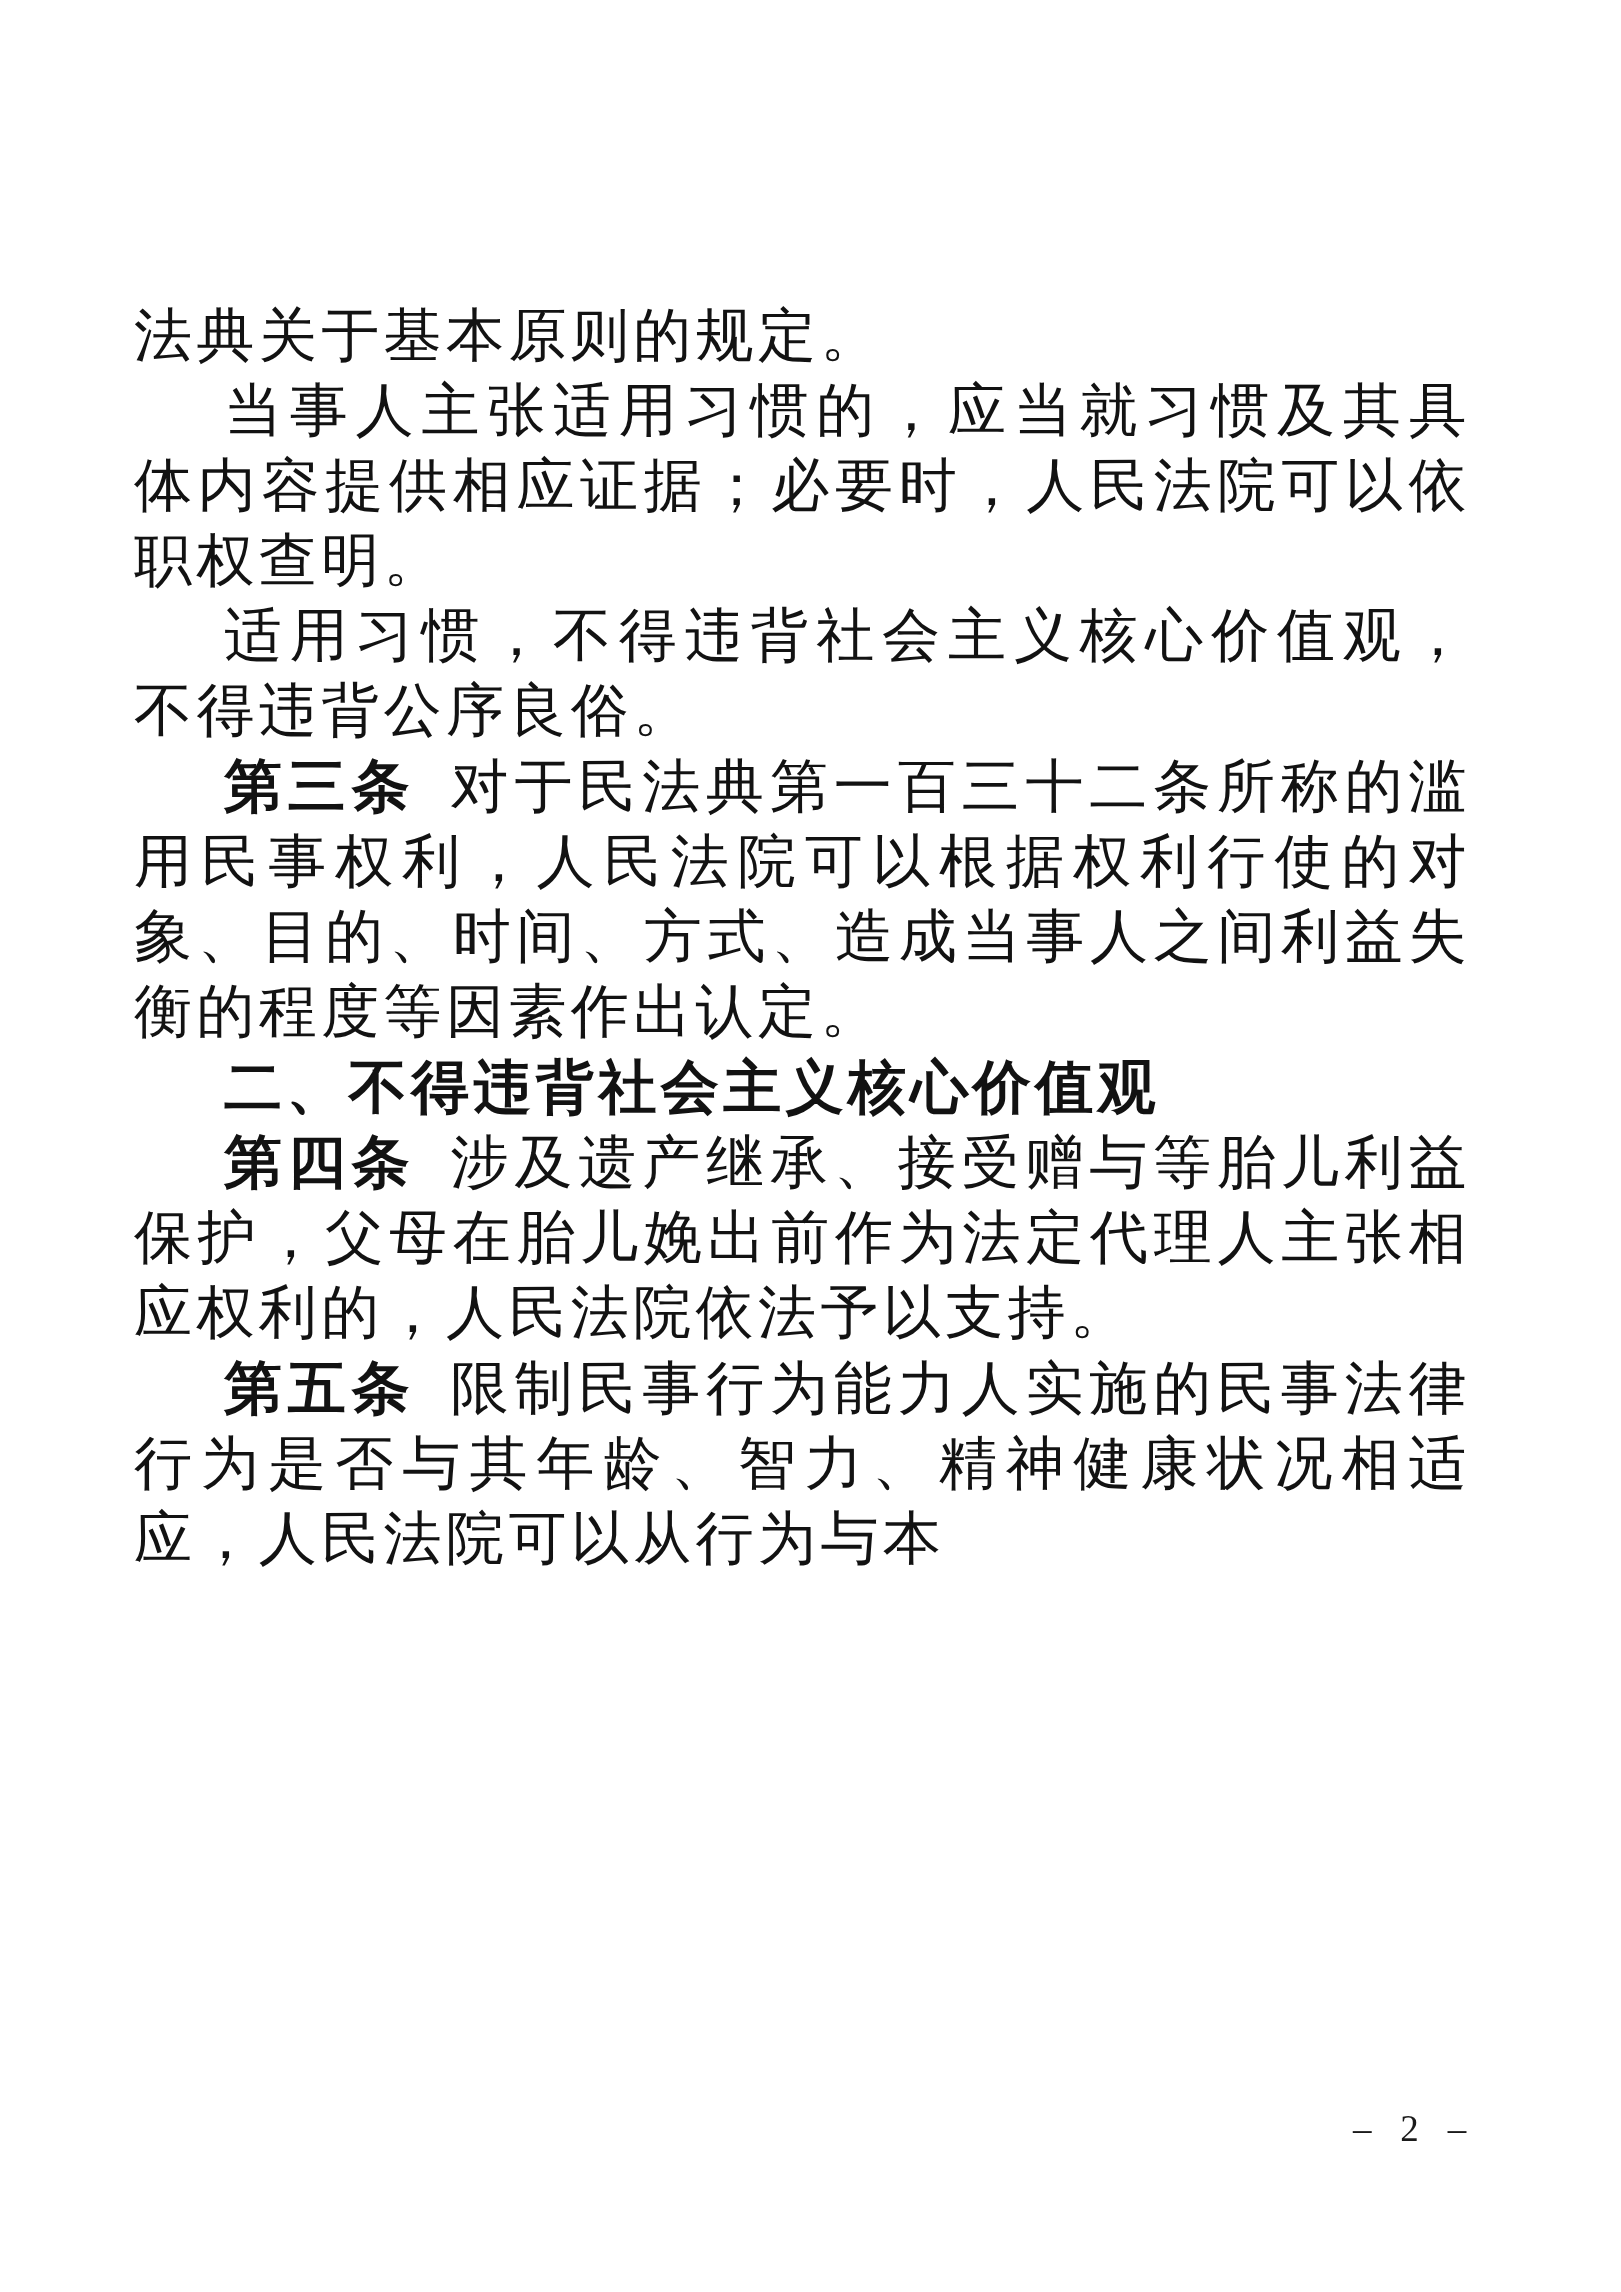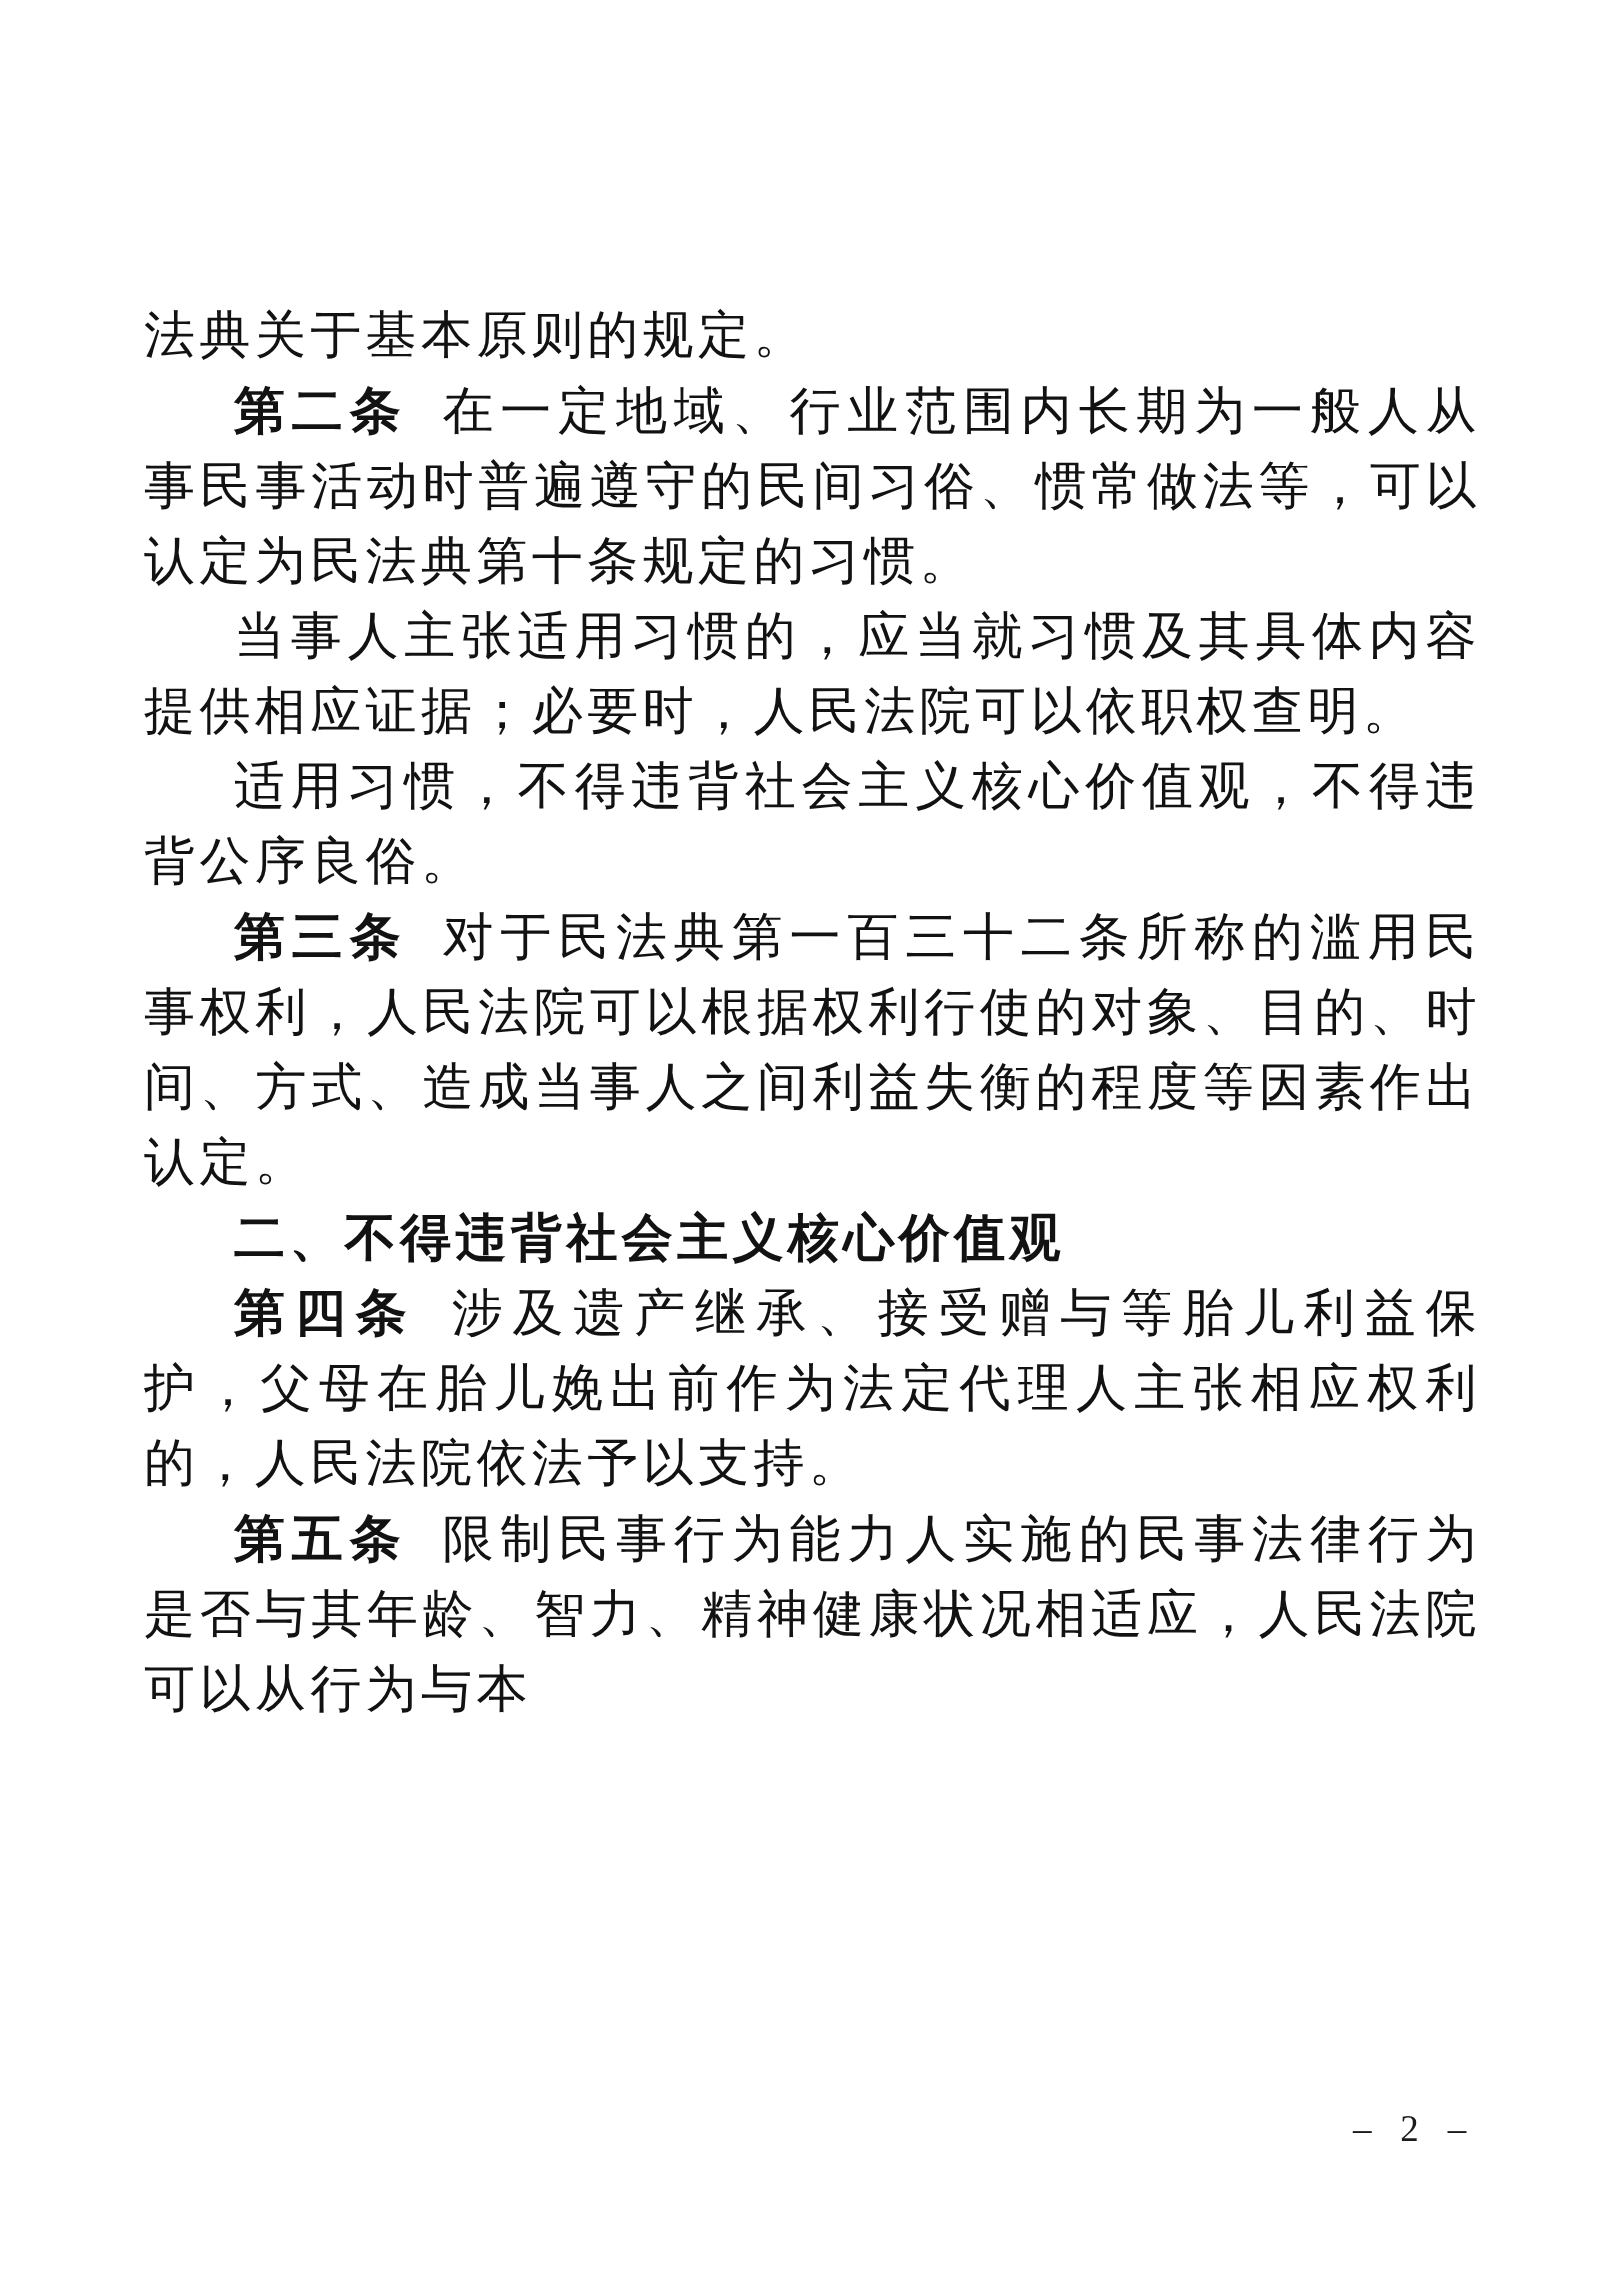--- a/index.html
+++ b/index.html
@@ -13,24 +13,24 @@
     font-family: "Liberation Serif", serif;
     overflow: hidden;
   }
   .doc-page {
     position: absolute;
     inset: 0;
     background: #ffffff;
   }
   .doc-body {
     position: absolute;
-    left: 144px;
+    left: 134px;
     top: 298px;
     width: 1337px;
-    font-size: 51px;
+    font-size: 58px;
     line-height: 75px;
     letter-spacing: 4.4px;
     text-align: justify;
     text-justify: inter-ideograph;
   }
   .para { text-align: justify; }
   .para.indent { text-indent: 90px; }
   .para.article { text-indent: 90px; }
   .article-label {
     font-family: "Liberation Sans", sans-serif;
@@ -57,23 +57,20 @@
 <body>
 
 <div class="doc-page">
 
   <div class="doc-body">
 
     <div class="para plain">
       <span>法典关于基本原则的规定。</span>
     </div>
 
-    <div class="para article">
-      <span class="article-label">第二条</span><span>在一定地域、行业范围内长期为一般人从事民事活动时普遍遵守的民间习俗、惯常做法等，可以认定为民法典第十条规定的习惯。</span>
-    </div>
 
     <div class="para indent">
       <span>当事人主张适用习惯的，应当就习惯及其具体内容提供相应证据；必要时，人民法院可以依职权查明。</span>
     </div>
 
     <div class="para indent">
       <span>适用习惯，不得违背社会主义核心价值观，不得违背公序良俗。</span>
     </div>
 
     <div class="para article">

